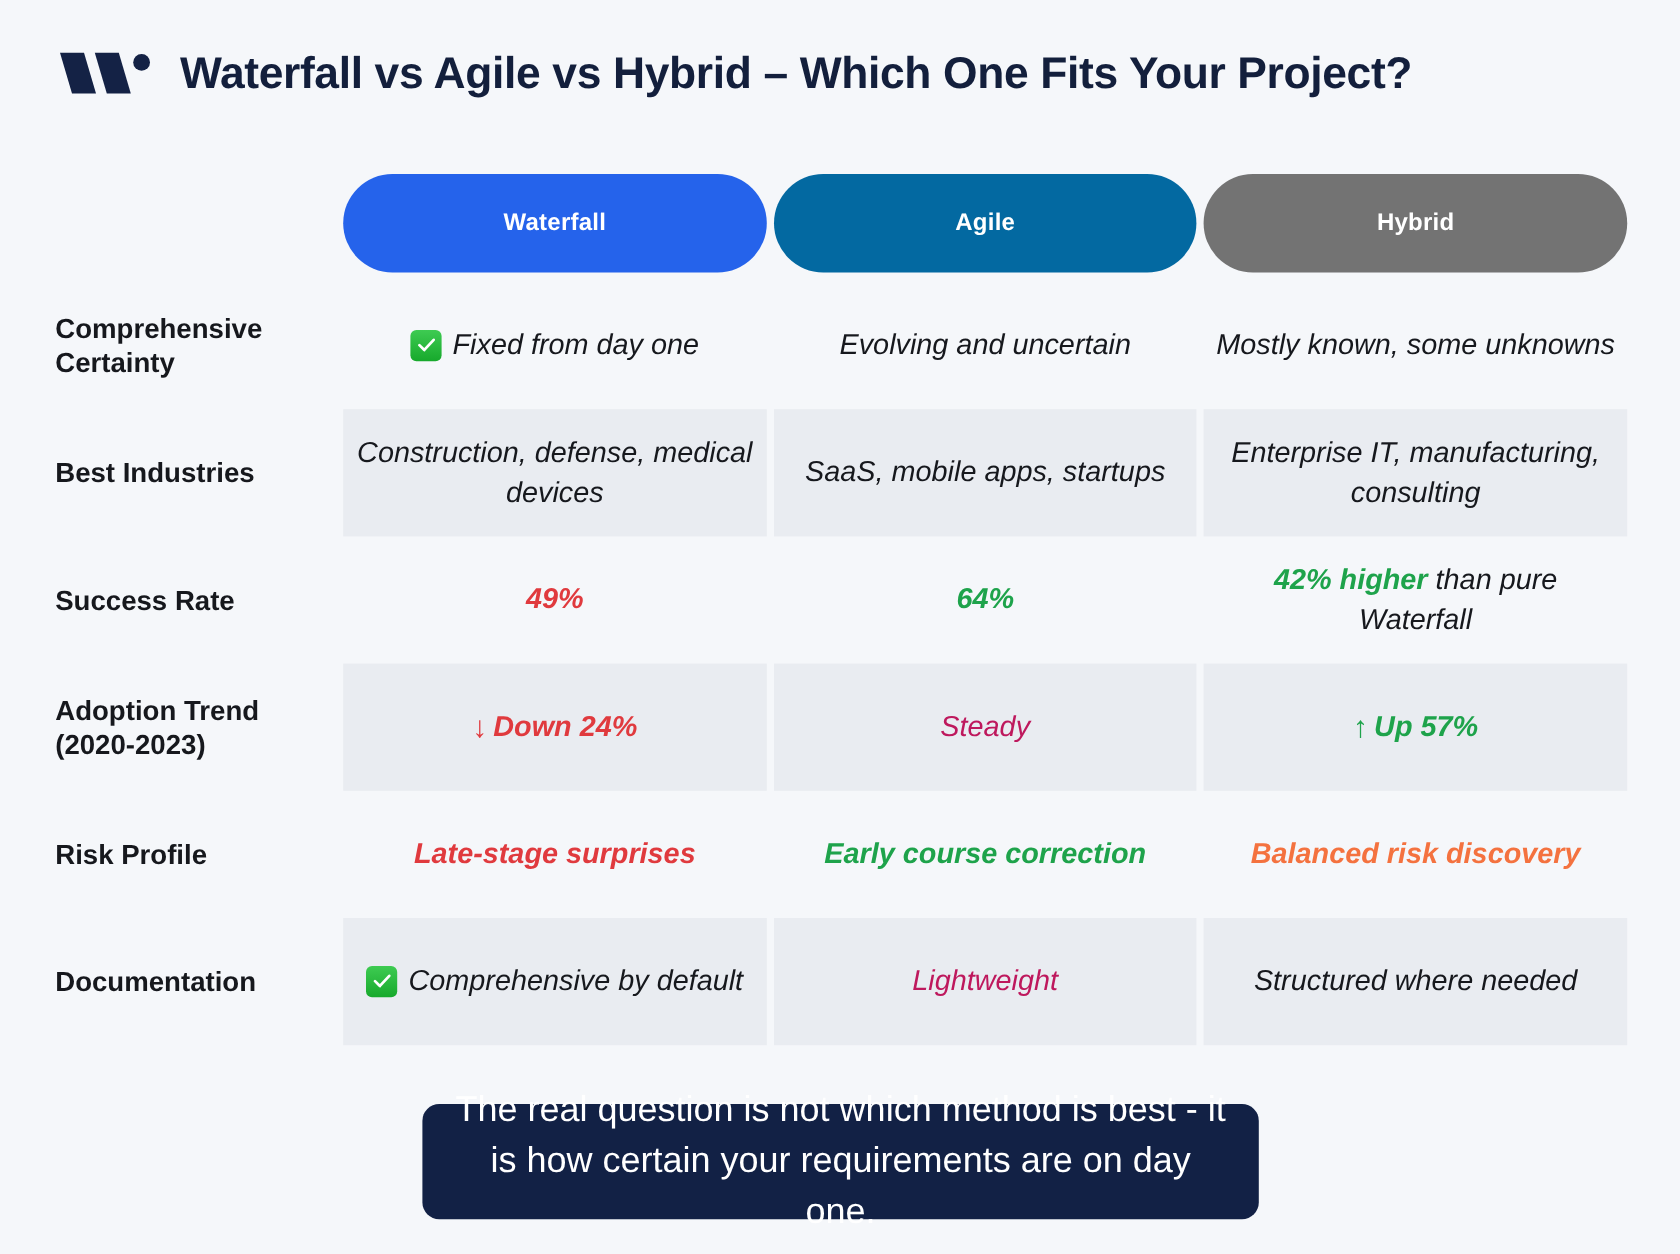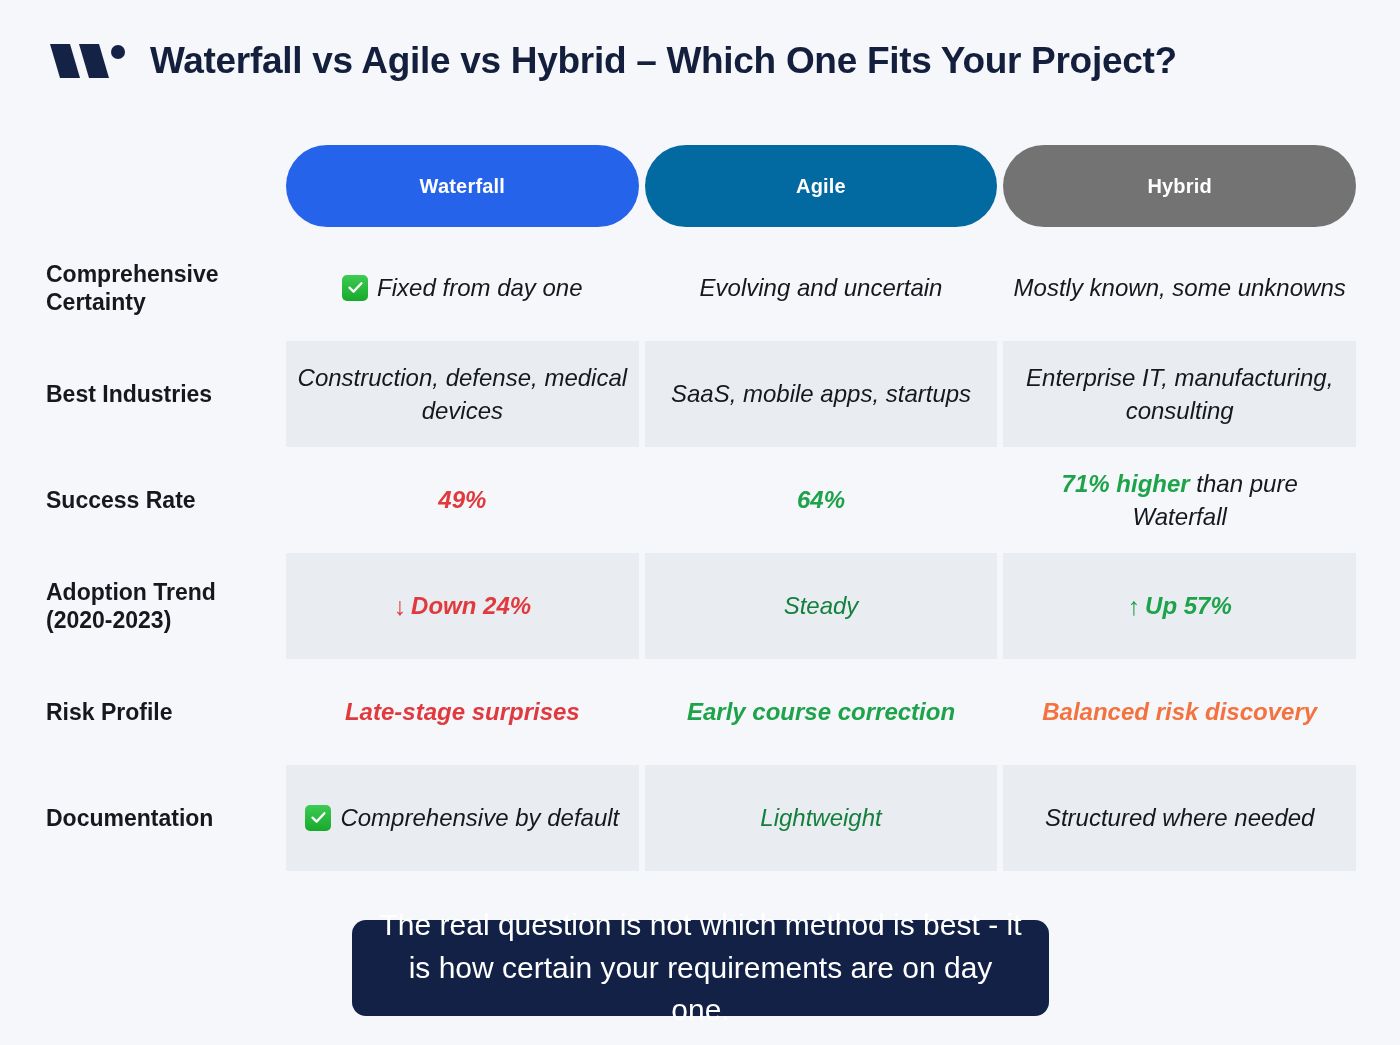--- a/index.html
+++ b/index.html
@@ -100,21 +100,21 @@
 
   
   .body-row { height: 106px; }
   .band .cell { background: #e9ecf1; }
 
   .cell-text {
     font-size: 24px;
     color: #16181d;
     line-height: 1.38;
   }
-  .cell-text.muted { color: #15803d; }
+  .cell-text.muted { color: #be185d; }
   .cell-text.red   { color: #e03a3e; font-weight: bold; }
   .cell-text.green { color: #1ea34b; font-weight: bold; }
   .cell-text.orange{ color: #f4723f; font-weight: bold; }
 
   .hl-green { color: #1ea34b; font-weight: bold; }
 
   .check {
     display: inline-flex;
     align-items: center;
     justify-content: center;
@@ -236,21 +236,21 @@
     <div class="row body-row">
       <div class="rowlabel">Success Rate</div>
       <div class="cells">
         <div class="cell">
           <span class="cell-text red">49%</span>
         </div>
         <div class="cell">
           <span class="cell-text green">64%</span>
         </div>
         <div class="cell">
-          <span class="cell-text"><span class="hl-green">71% higher</span><span> than pure Waterfall</span></span>
+          <span class="cell-text"><span class="hl-green">42% higher</span><span> than pure Waterfall</span></span>
         </div>
       </div>
     </div>
 
     <div class="row body-row band">
       <div class="rowlabel">Adoption Trend (2020-2023)</div>
       <div class="cells">
         <div class="cell">
           <span class="cell-text red inline-wrap">
             <span class="arrow">↓</span>

